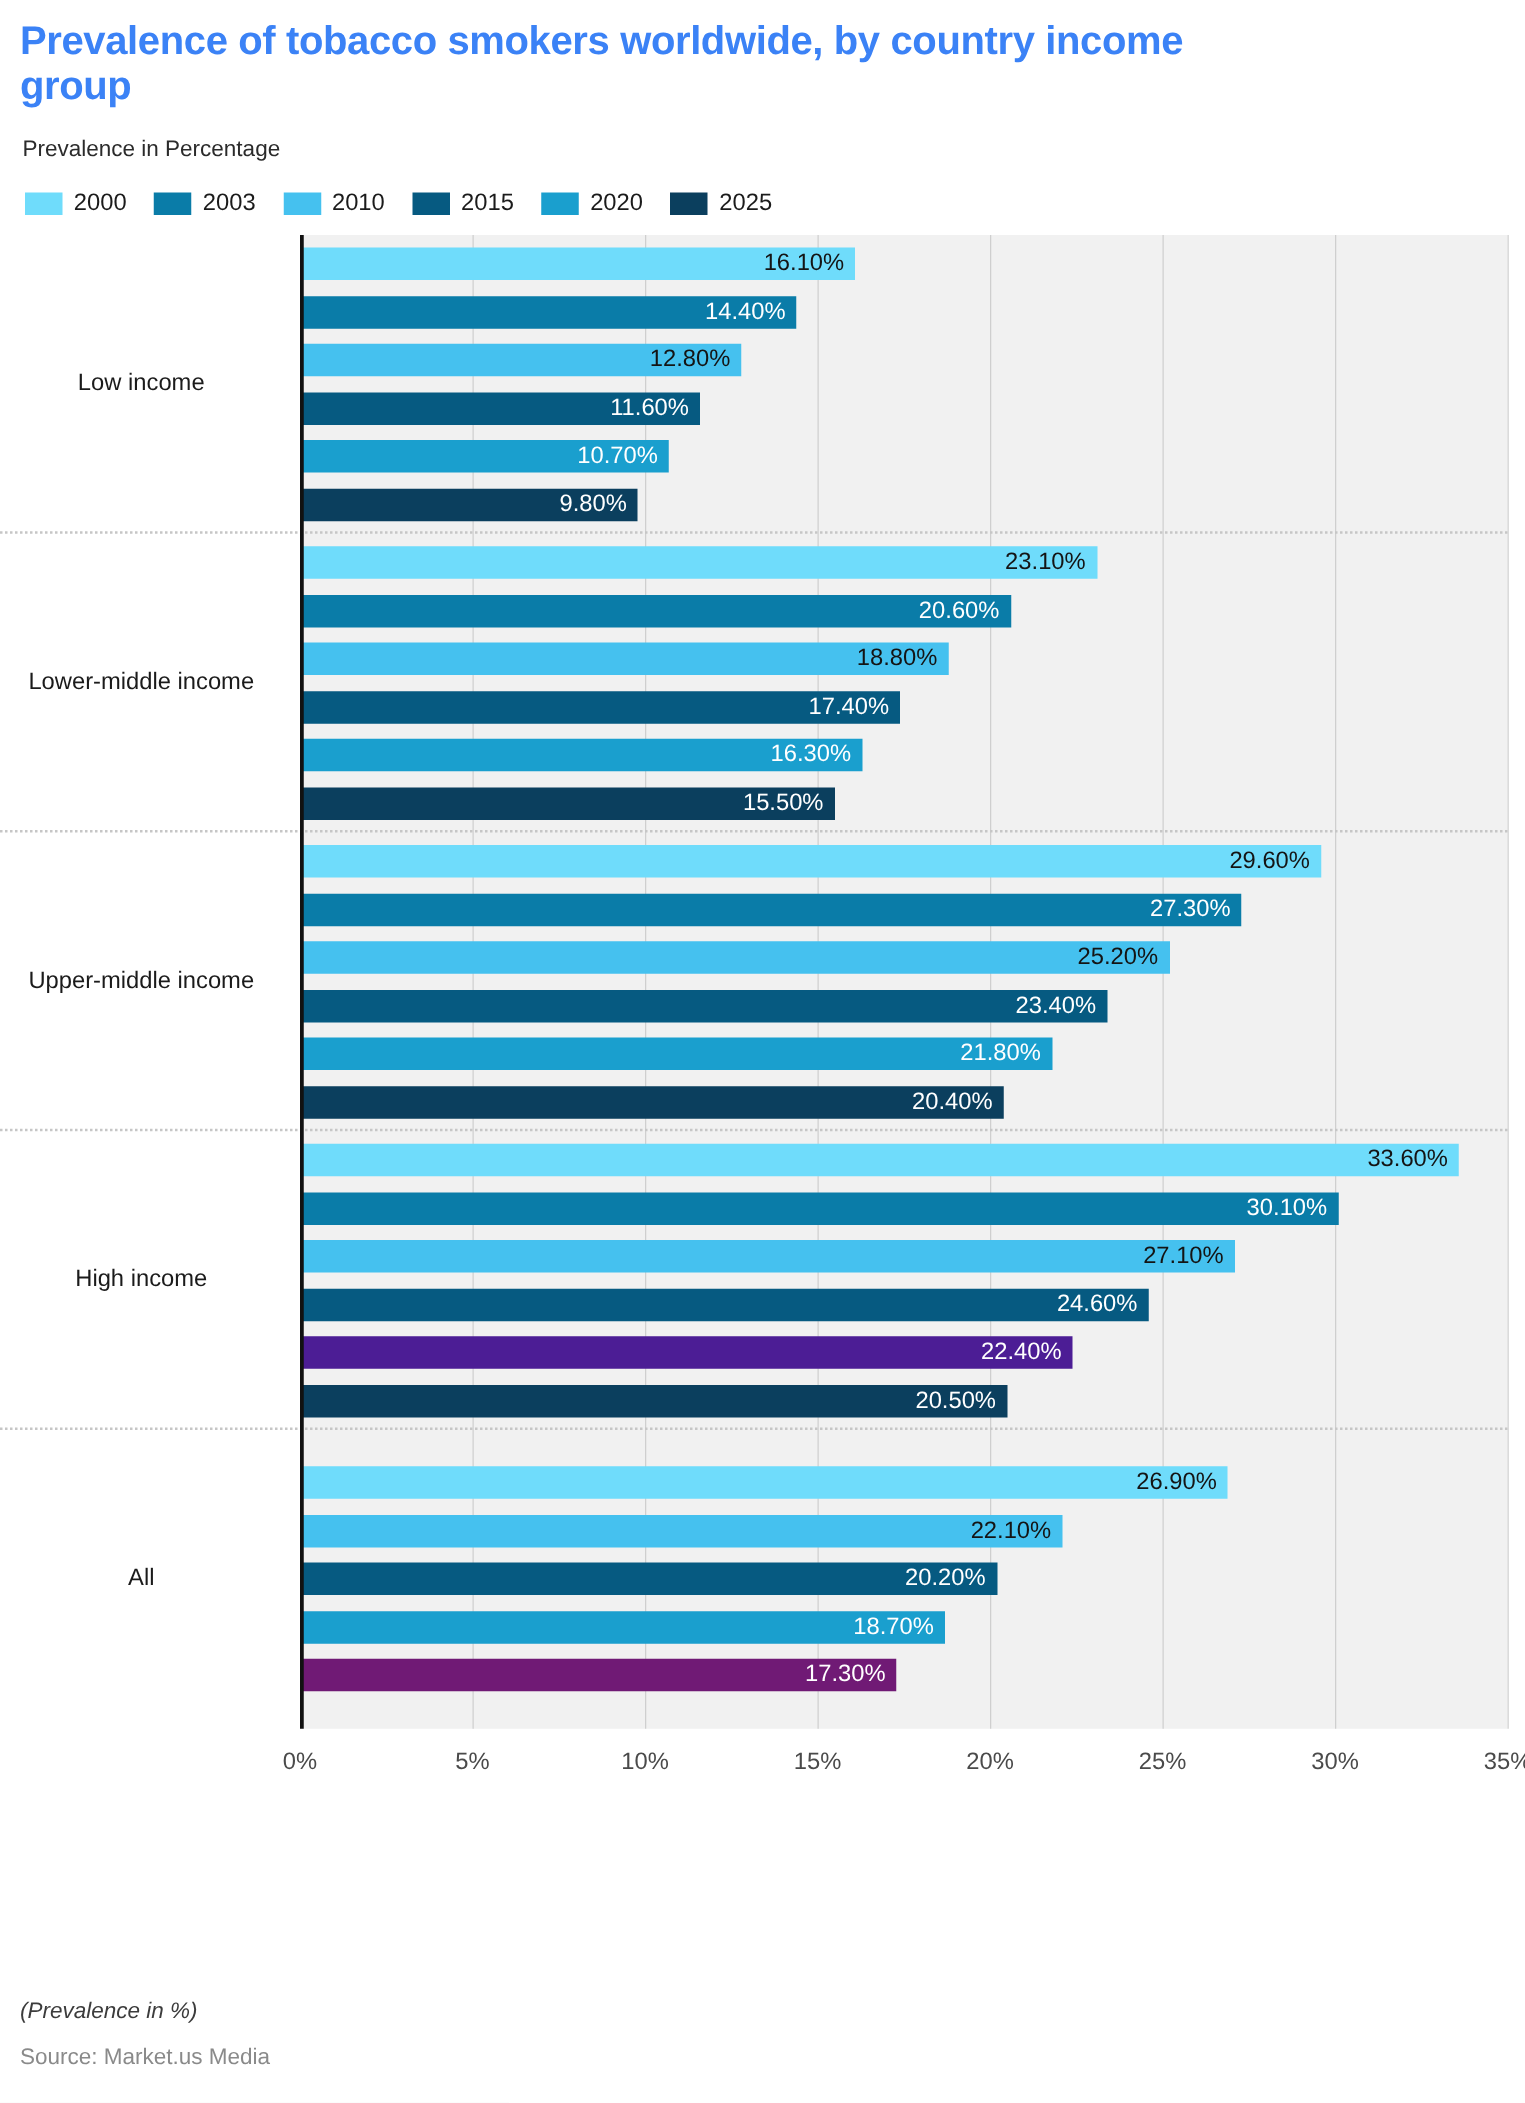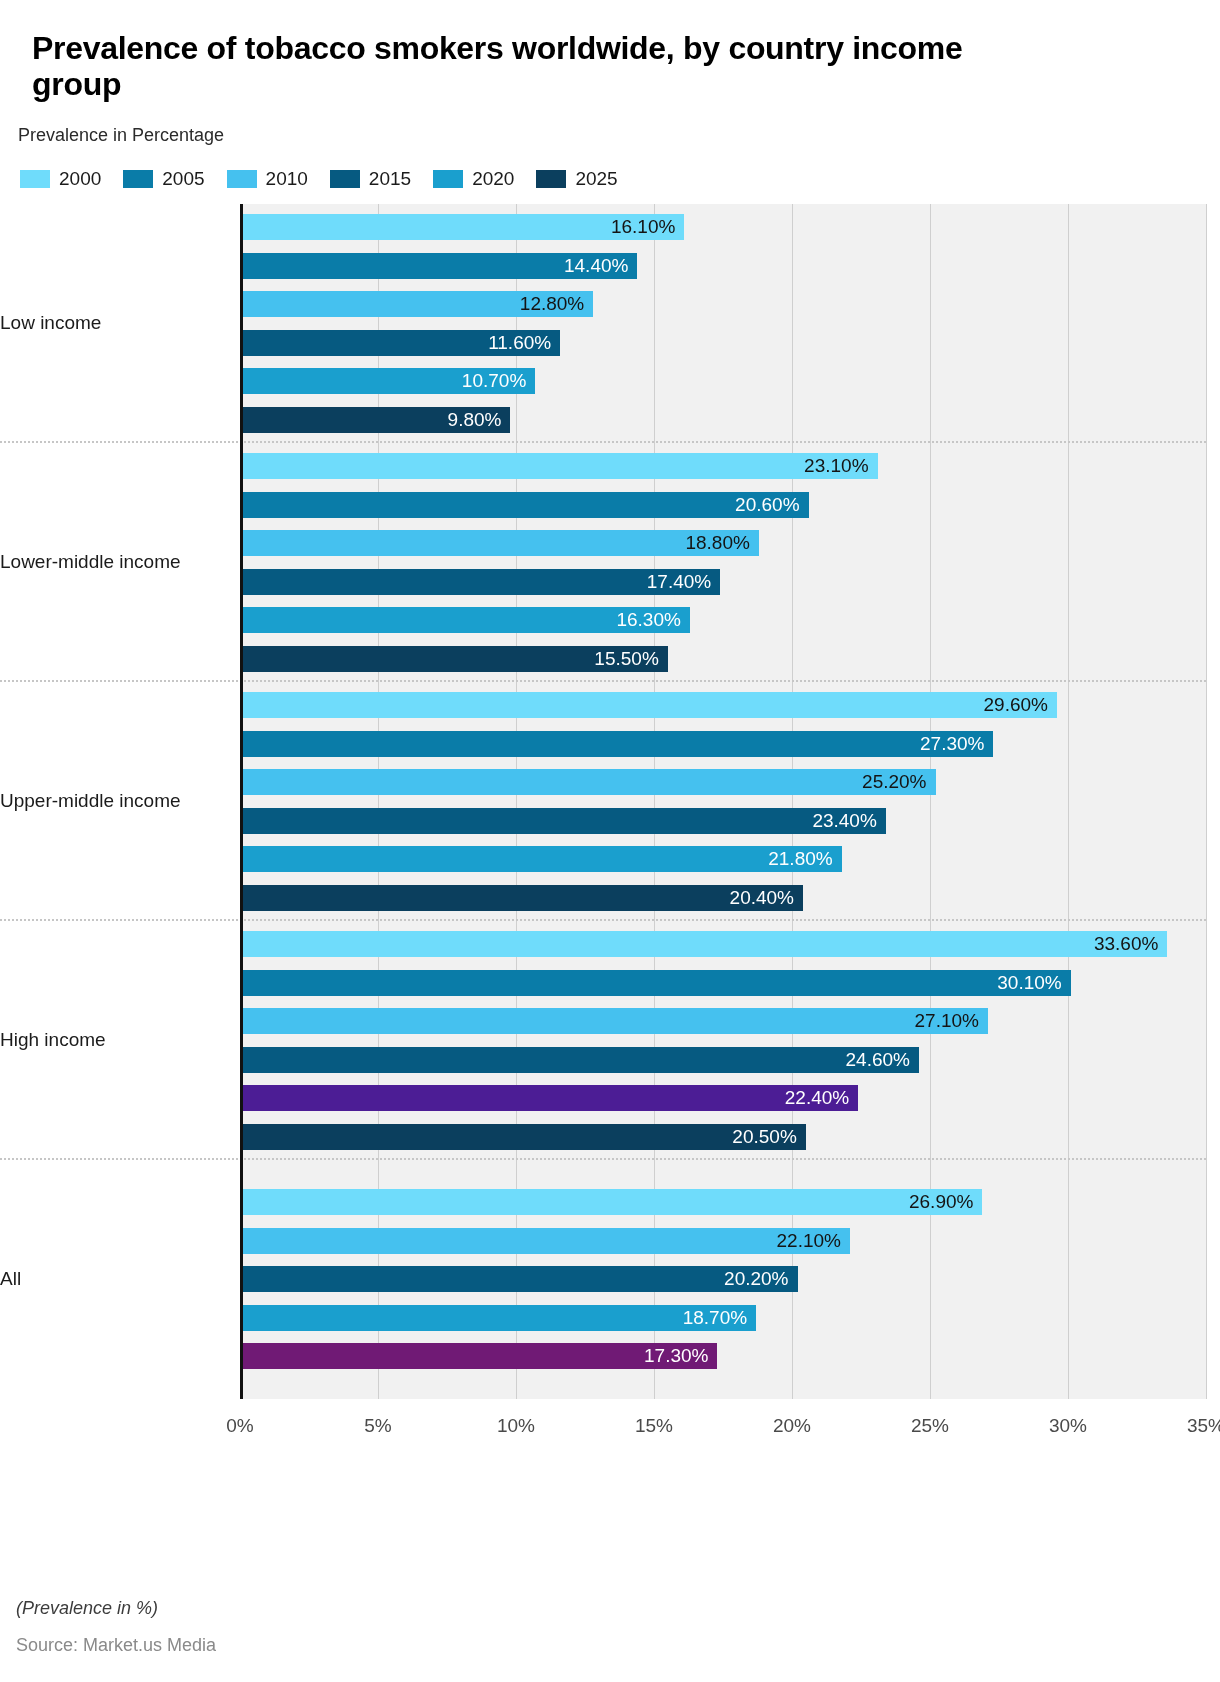--- a/index.html
+++ b/index.html
@@ -15,22 +15,22 @@
     overflow: hidden;
   }
 
   
   .header { padding: 14px 16px 0 16px; }
   .chart-title {
     font-size: 32px;
     font-weight: bold;
     line-height: 1.14;
     letter-spacing: -0.3px;
-    color: #000000;
-    margin: 16px;
+    color: #3b82f6;
+    margin: 0;
     max-width: 1010px;
   }
   .chart-subtitle {
     font-size: 18px;
     color: #2b2b2b;
     margin: 22px 0 0 2px;
     font-weight: normal;
   }
 
   
@@ -104,21 +104,21 @@
   .group-sep {
     position: absolute;
     left: 0; right: 0;
     bottom: 0;
     height: 0;
     border-bottom: 2px dotted #c6c6c6;
   }
   .cat-label {
     width: 240px;
     flex: 0 0 240px;
-    text-align: left;
+    text-align: center;
     padding-right: 14px;
     font-size: 19px;
     color: #1b1b1b;
   }
   .bars {
     flex: 1 1 auto;
     position: relative;
     height: 100%;
     padding: 3px 0;
     display: flex;
@@ -184,21 +184,21 @@
 <div class="header">
   <h1 class="chart-title">Prevalence of tobacco smokers worldwide, by country income group</h1>
   <div class="chart-subtitle">Prevalence in Percentage</div>
   <div class="legend" id="legend">
       <div class="legend-item">
         <span class="legend-swatch" style="background: rgb(111, 220, 251);"></span>
         <span class="legend-label">2000</span>
       </div>
       <div class="legend-item">
         <span class="legend-swatch" style="background: rgb(10, 124, 168);"></span>
-        <span class="legend-label">2005</span>
+        <span class="legend-label">2003</span>
       </div>
       <div class="legend-item">
         <span class="legend-swatch" style="background: rgb(69, 193, 239);"></span>
         <span class="legend-label">2010</span>
       </div>
       <div class="legend-item">
         <span class="legend-swatch" style="background: rgb(6, 90, 129);"></span>
         <span class="legend-label">2015</span>
       </div>
       <div class="legend-item">

